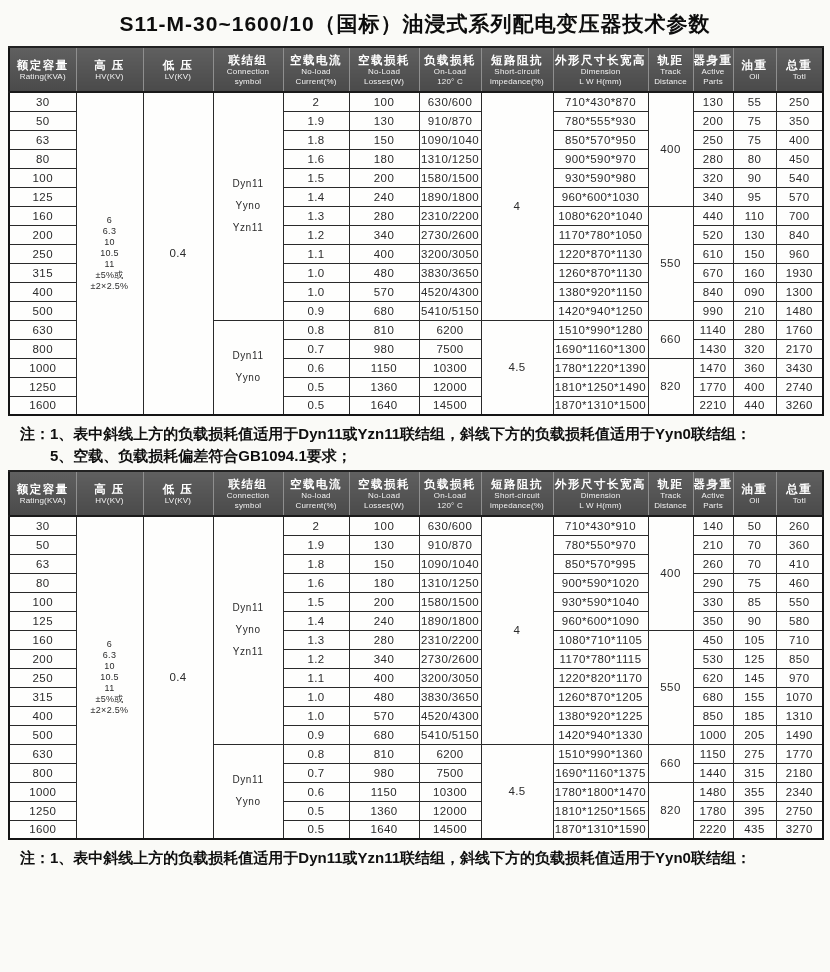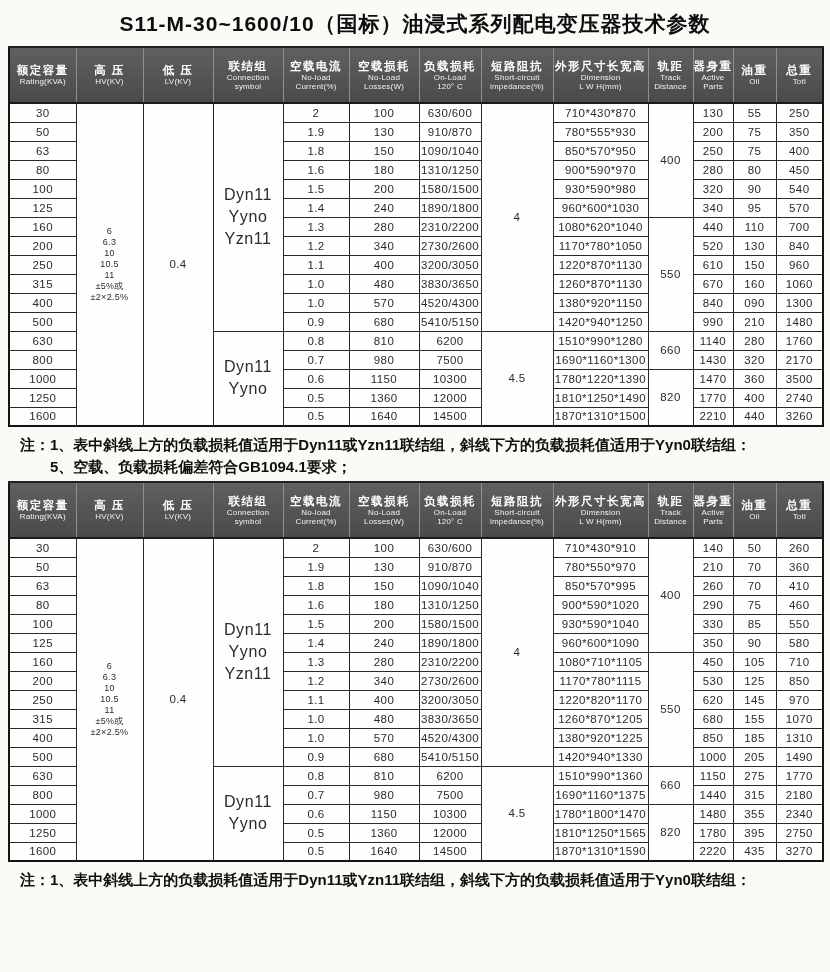--- a/index.html
+++ b/index.html
@@ -27,21 +27,21 @@
     background: #fefefe;
   }
   table.spec-table th {
     background: linear-gradient(#606060, #4a4a4a);
     color: #ffffff;
     border: 1px solid #8f8f8f;
     border-top: 2px solid #222;
     border-bottom: 2px solid #1a1a1a;
     vertical-align: middle;
     padding: 4px 0;
-    height: 56px;
+    height: 45px;
     overflow: hidden;
   }
   .h-zh {
     font-size: 11.5px;
     font-weight: bold;
     letter-spacing: 1.5px;
     line-height: 14px;
     white-space: nowrap;
   }
   .h-en {
@@ -61,21 +61,21 @@
     letter-spacing: 0.4px;
     color: #2b2b2b;
     background: #fefefd;
     padding: 0 1px;
     white-space: nowrap;
     overflow: hidden;
   }
   td.col-dimension { font-size: 11px; letter-spacing: 0.2px; }
   td.group-cell { background: #fefefd; }
   td.col-hv .g-line { font-size: 9px; line-height: 11px; letter-spacing: 0.3px; }
-  td.col-connection .g-line { font-size: 16px; line-height: 22px; letter-spacing: 0.6px; }
+  td.col-connection .g-line { font-size: 10px; line-height: 22px; letter-spacing: 0.6px; }
   td.col-lv .g-line, td.col-impedance .g-line, td.col-track .g-line {
     font-size: 11.5px; line-height: 13px;
   }
   .notes { margin: 7px 0 4px 12px; }
   .note-line { font-size: 15px; font-weight: 600; line-height: 21.5px; color: #0f0f0f; white-space: nowrap; }
   .note-line.indent { padding-left: 30px; }
   section.table-block { margin-bottom: 2px; }
 </style>
 </head>
 <body>
@@ -283,21 +283,21 @@
               <td class="col-total">960</td>
             </tr>
             <tr>
               <td class="col-rating">315</td>
               <td class="col-no_load_current">1.0</td>
               <td class="col-no_load_losses">480</td>
               <td class="col-on_load_losses">3830/3650</td>
               <td class="col-dimension">1260*870*1130</td>
               <td class="col-active">670</td>
               <td class="col-oil">160</td>
-              <td class="col-total">1060</td>
+              <td class="col-total">1930</td>
             </tr>
             <tr>
               <td class="col-rating">400</td>
               <td class="col-no_load_current">1.0</td>
               <td class="col-no_load_losses">570</td>
               <td class="col-on_load_losses">4520/4300</td>
               <td class="col-dimension">1380*920*1150</td>
               <td class="col-active">840</td>
               <td class="col-oil">090</td>
               <td class="col-total">1300</td>
@@ -346,21 +346,21 @@
               <td class="col-rating">1000</td>
               <td class="col-no_load_current">0.6</td>
               <td class="col-no_load_losses">1150</td>
               <td class="col-on_load_losses">10300</td>
               <td class="col-dimension">1780*1220*1390</td>
               <td rowspan="3" class="group-cell col-track">
                 <div class="g-line">820</div>
               </td>
               <td class="col-active">1470</td>
               <td class="col-oil">360</td>
-              <td class="col-total">3500</td>
+              <td class="col-total">3430</td>
             </tr>
             <tr>
               <td class="col-rating">1250</td>
               <td class="col-no_load_current">0.5</td>
               <td class="col-no_load_losses">1360</td>
               <td class="col-on_load_losses">12000</td>
               <td class="col-dimension">1810*1250*1490</td>
               <td class="col-active">1770</td>
               <td class="col-oil">400</td>
               <td class="col-total">2740</td>

